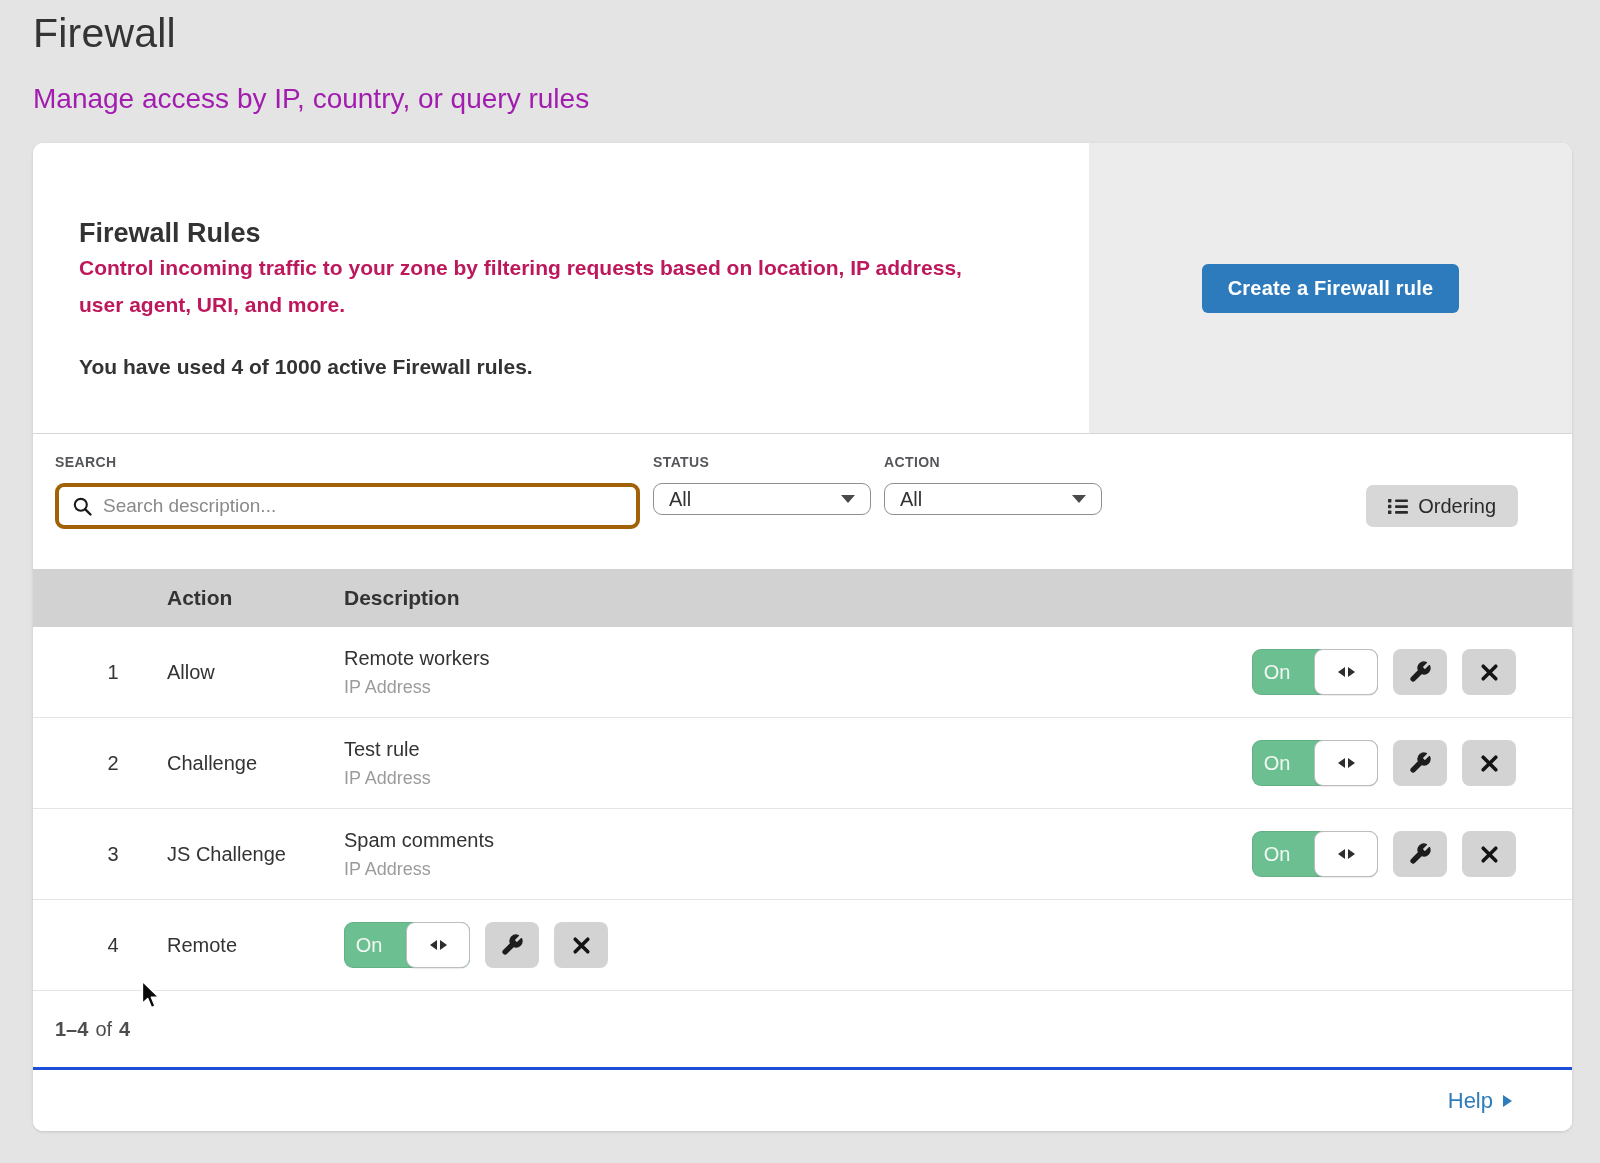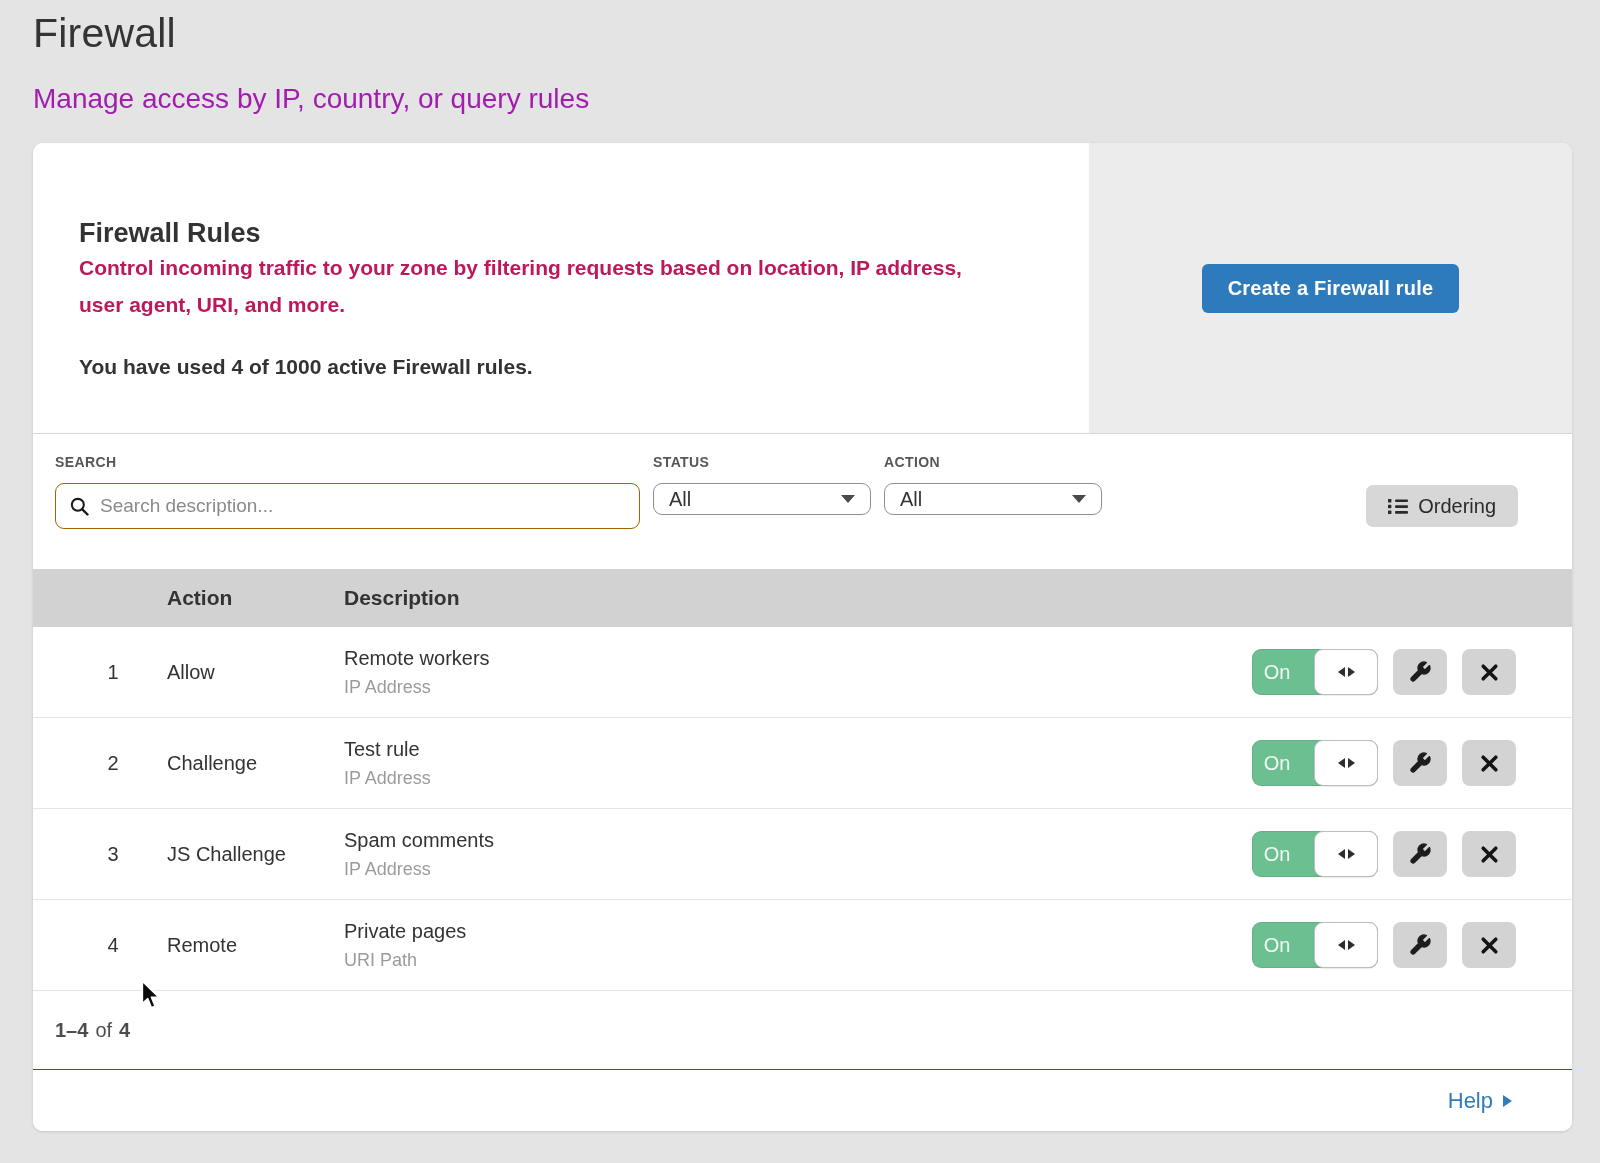--- a/index.html
+++ b/index.html
@@ -53,21 +53,21 @@
   
   .filter-bar { position: relative; height: 135px; }
   .filter-group { position: absolute; top: 20px; }
   .filter-label {
     font-size: 14px; font-weight: 700; color: #55565a;
     letter-spacing: 0.4px; display: block;
   }
   .search-group { left: 22px; width: 585px; }
   .search-box {
     margin-top: 13px; height: 46px; width: 585px;
-    border: 1px solid #a16207; border-radius: 9px; background: #fff;
+    border: 4px solid #a16207; border-radius: 9px; background: #fff;
     display: flex; align-items: center; padding: 0 13px; gap: 10px;
   }
   .search-box input {
     border: none; outline: none; flex: 1;
     font-family: "Liberation Sans", sans-serif;
     font-size: 19px; color: #333; background: transparent;
   }
   .search-box input::placeholder { color: #8a8a8a; }
   .status-group { left: 620px; width: 218px; }
   .action-group { left: 851px; width: 218px; }
@@ -132,21 +132,21 @@
     width: 54px; height: 46px; background: #d3d3d3;
     border: none; border-radius: 8px; cursor: pointer;
     display: flex; align-items: center; justify-content: center;
   }
 
   
   .pagination-row {
     height: 79px; display: flex; align-items: center;
     padding-left: 22px; gap: 7px;
     font-size: 20px; color: #4d4d4d;
-    border-bottom: 1px solid #1d4ed8; background: #fff;
+    border-bottom: 3px solid #1d4ed8; background: #fff;
   }
   .pg-bold { font-weight: 700; color: #4d4d4d; }
   .help-row {
     height: 61px; display: flex; align-items: center; justify-content: flex-end;
     padding-right: 60px; background: #fff;
   }
   .help-link {
     display: flex; align-items: center; gap: 10px;
     font-size: 22px; color: #2e7cba; cursor: pointer; text-decoration: none;
   }
@@ -312,24 +312,20 @@
           <svg width="21" height="21" viewBox="0 0 20 20">
             <path d="M4 4 L16 16 M16 4 L4 16" stroke="#141414" stroke-width="3.4" stroke-linecap="round"></path>
           </svg>
         </button>
       </div>
     </div>
 
     <div class="rule-row">
       <div class="col-num">4</div>
       <div class="col-action">Remote</div>
-      <div class="col-desc">
-        <div class="desc-main">Private pages</div>
-        <div class="desc-sub">URI Path</div>
-      </div>
       <div class="col-controls">
         <div class="toggle">
           <span class="toggle-on-label">On</span>
           <span class="toggle-knob">
               <span class="tri tri-left"></span>
               <span class="tri tri-right"></span>
             </span>
         </div>
         <button class="icon-btn">
           <svg width="24" height="24" viewBox="0 0 24 24">

